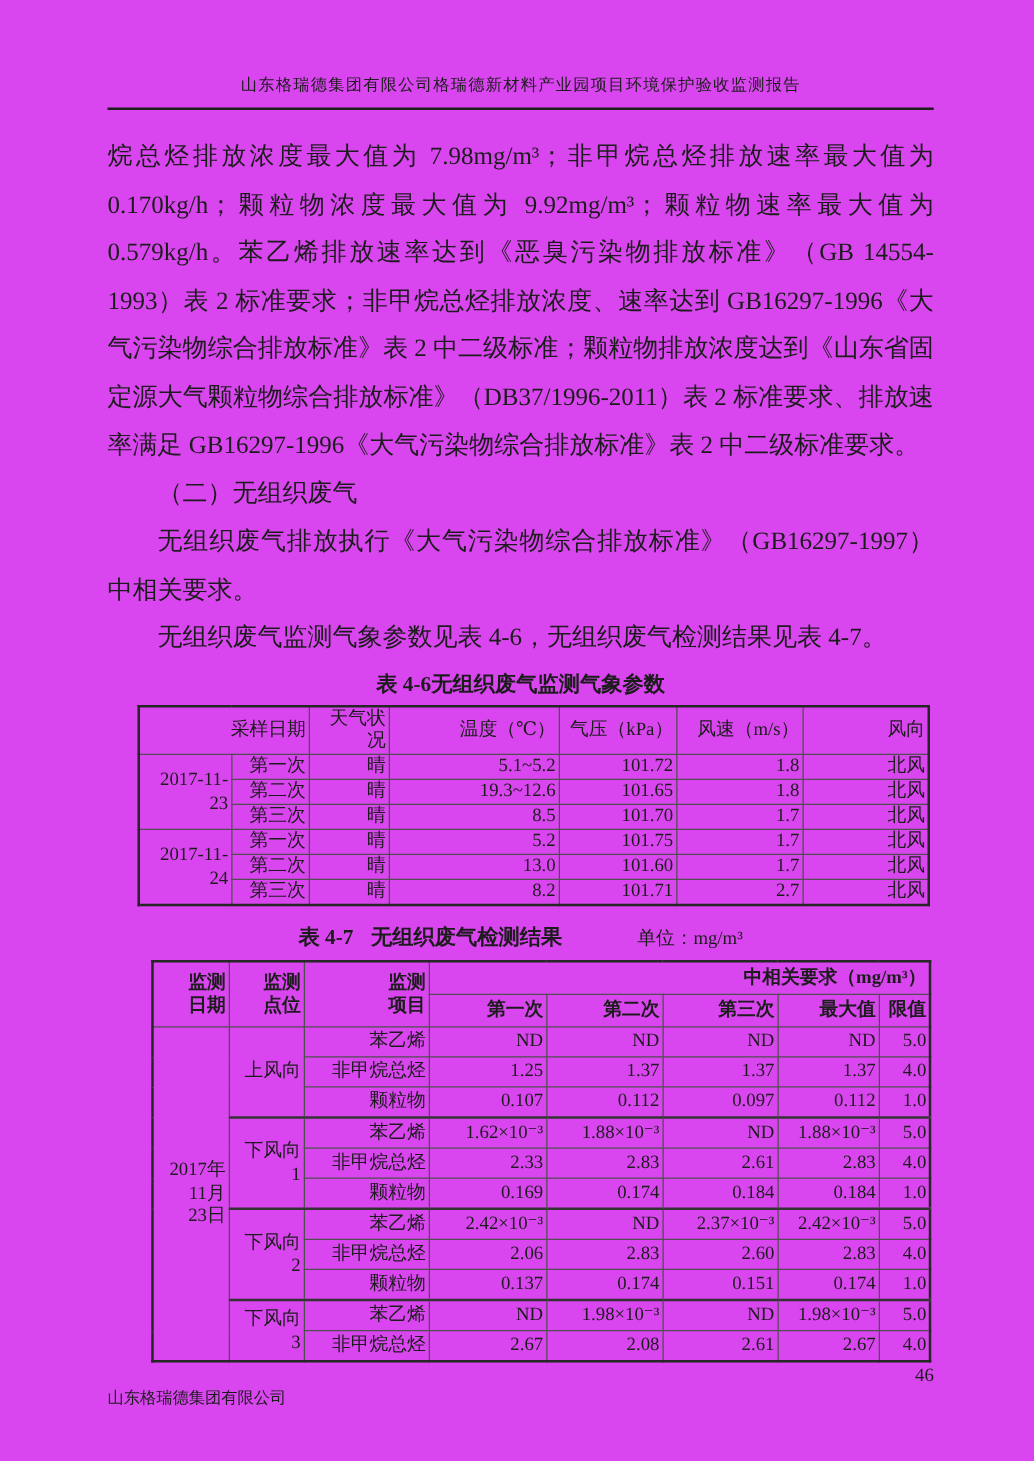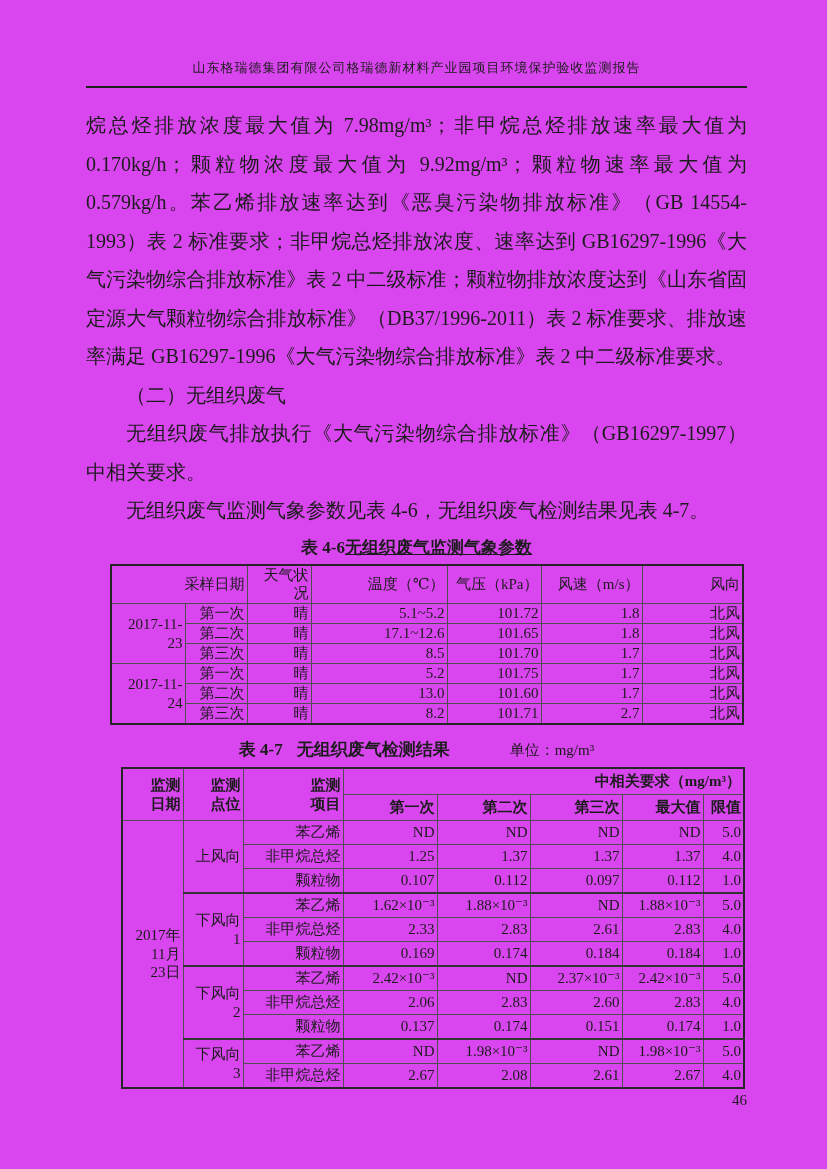--- a/index.html
+++ b/index.html
@@ -18,21 +18,21 @@
     text-align:center;font-size:13px;line-height:20px;letter-spacing:1px;
   }
   .body-text{margin-top:18px;font-size:20px;line-height:38.5px;text-align:justify;}
   .body-text p{margin:0;}
   .body-text p.indent{text-indent:2em;}
   .tbl-caption{
     text-align:center;font-weight:bold;font-size:17px;line-height:24px;
   }
   .cap46{margin-top:6px;}
   .cap47{margin-top:13px;}
-  .cap-title{text-decoration:underline;}
+  .cap-title{}
   .cap-title2{margin-left:14px;}
   .cap-unit{margin-left:60px;font-weight:normal;font-size:15px;}
   table{
     border-collapse:collapse;
     font-size:15px;text-align:right;
     border:2px solid #262626;
     table-layout:fixed;
   }
   th,td{
     border:1px solid #4f4f4f;
@@ -97,21 +97,21 @@
             <td>第一次</td>
             <td>晴</td>
             <td>5.1~5.2</td>
             <td>101.72</td>
             <td>1.8</td>
             <td>北风</td>
           </tr>
           <tr>
             <td>第二次</td>
             <td>晴</td>
-            <td>17.1~12.6</td>
+            <td>19.3~12.6</td>
             <td>101.65</td>
             <td>1.8</td>
             <td>北风</td>
           </tr>
           <tr>
             <td>第三次</td>
             <td>晴</td>
             <td>8.5</td>
             <td>101.70</td>
             <td>1.7</td>
@@ -274,15 +274,16 @@
             <td>2.67</td>
             <td>2.08</td>
             <td>2.61</td>
             <td>2.67</td>
             <td>4.0</td>
           </tr>
         </tbody>
       </table>
 
     <div class="page-num">46</div>
+    <div class="footer-company">山东格瑞德集团有限公司</div>
 
   </div>
 </div>
 
 </body></html>

